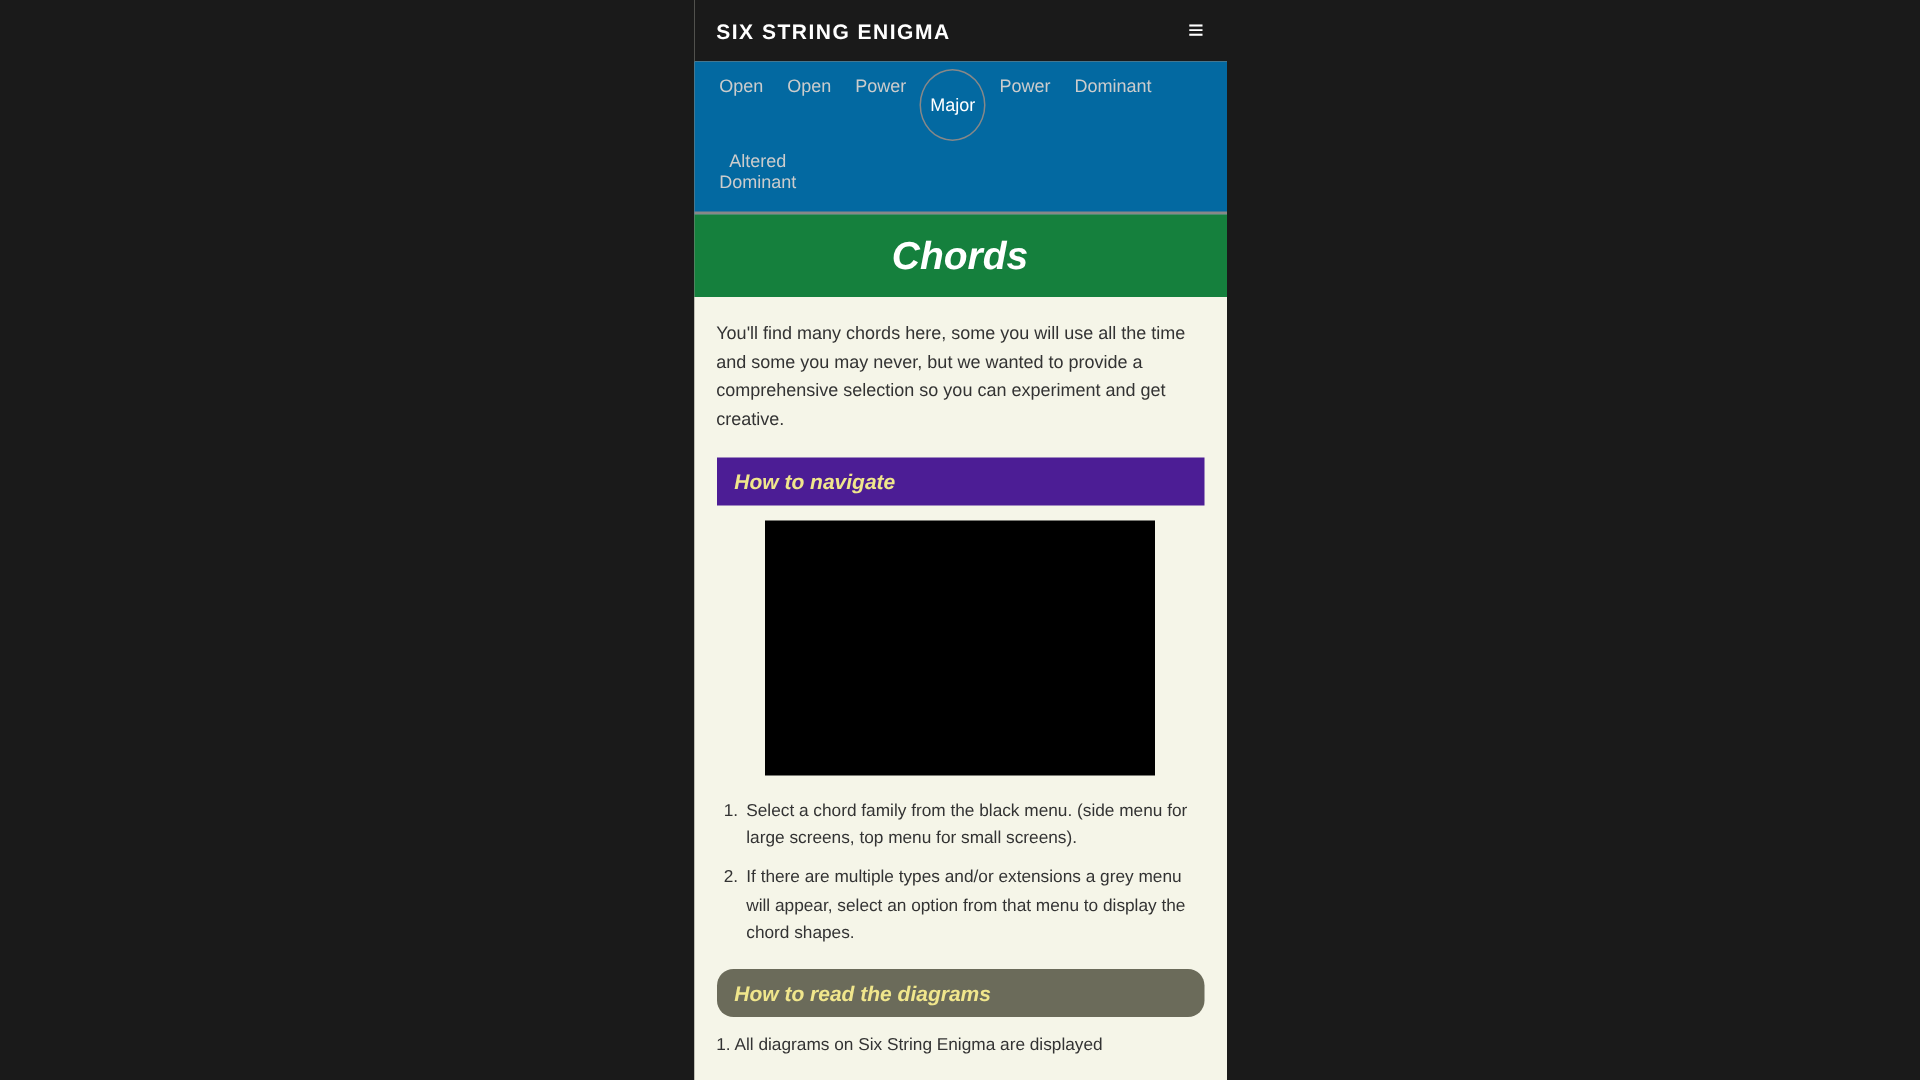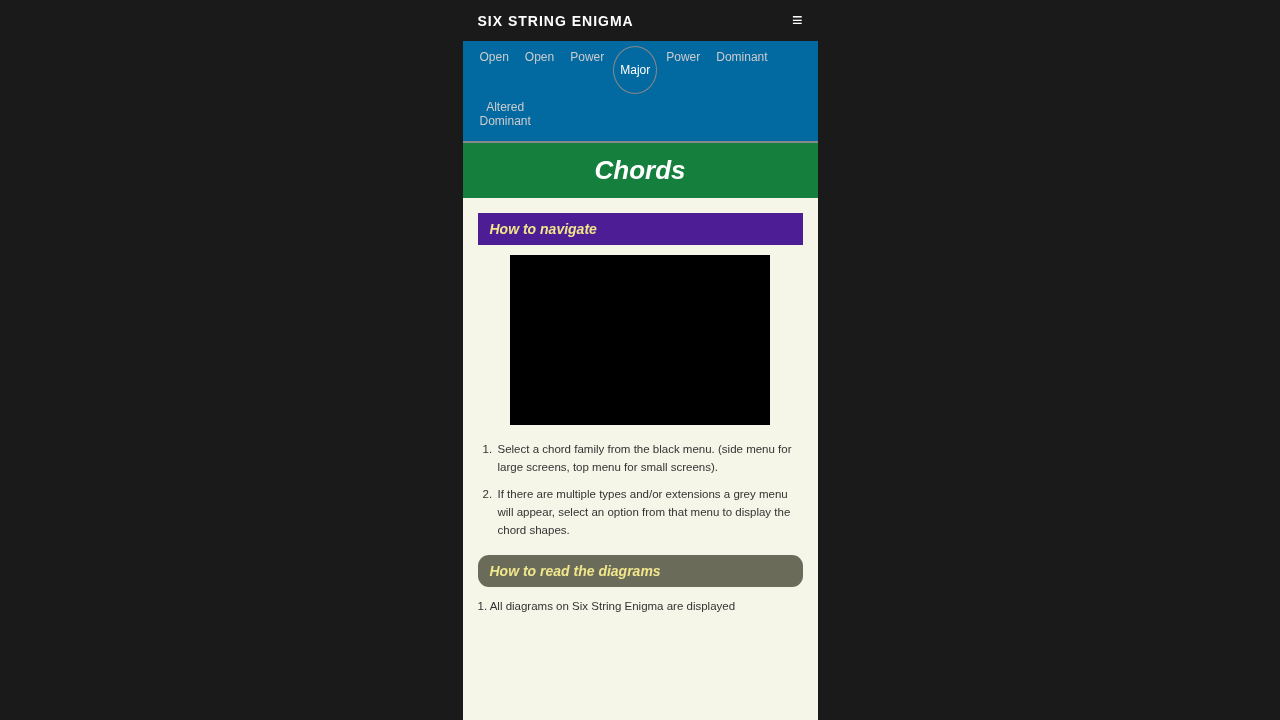--- a/index.html
+++ b/index.html
@@ -191,20 +191,21 @@
     <a class="nav-item">Dominant</a>
     <a class="nav-item-altered">Altered<br>Dominant</a>
   </nav>
 
   <div class="chords-banner">
     <h1>Chords</h1>
   </div>
 
   <div class="content">
 
+    <p class="intro-text">You'll find many chords here, some you will use all the time and some you may never, but we wanted to provide a comprehensive selection so you can experiment and get creative.</p>
 
     <div class="section-header">
       <h2>How to navigate</h2>
     </div>
 
     <div class="video-placeholder"></div>
 
     <ol class="instructions-list">
       <li>
         <span class="num">1.</span>

